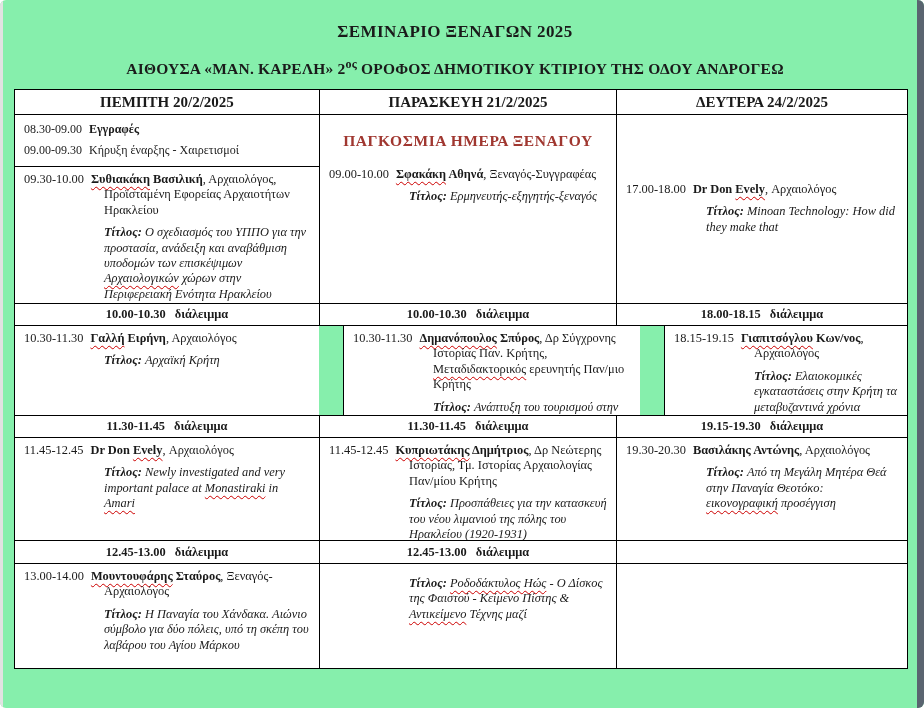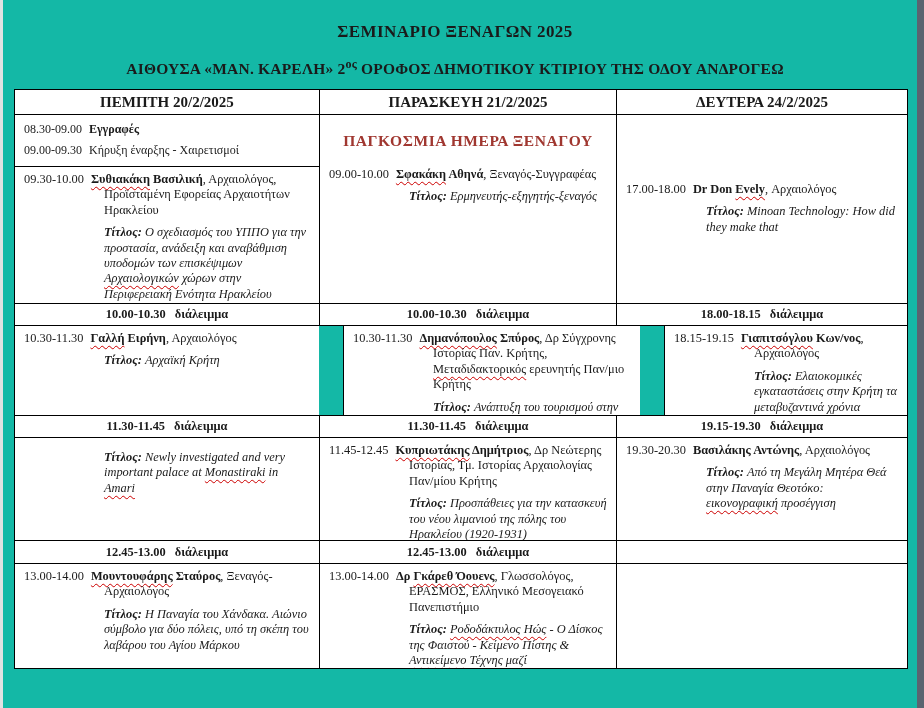--- a/index.html
+++ b/index.html
@@ -1,17 +1,17 @@
 <!DOCTYPE html>
 <html style="--header-bg: #fbe5d6; --break-bg: #e8efdc; --accent: #a03730; --wavy: #cc0000;"><head>
 <meta charset="utf-8">
 <style>
   html,body{margin:0;padding:0;background:#ffffff;}
-  .screen{position:relative;width:924px;height:708px;background:#14b8a6;overflow:hidden;
-          font-family:"Liberation Serif","DejaVu Serif",serif;color:#1a1a1a;}
+  .screen{position:relative;width:924px;height:708px;background:#86efac;overflow:hidden;
+          font-family:"Liberation Serif","DejaVu Serif",serif;color:#1a1a1a;border-radius:6px;}
   .edge-left{position:absolute;left:0;top:0;width:3px;height:100%;background:#e2e2e2;}
   .edge-right{position:absolute;right:0;top:0;width:7px;height:100%;background:#5a6470;}
   .doc-title{position:absolute;top:22px;left:0;width:910px;text-align:center;
              font-size:17px;font-weight:bold;letter-spacing:.4px;}
   .doc-subtitle{position:absolute;top:57px;left:0;width:910px;text-align:center;
                 font-size:15.5px;font-weight:bold;letter-spacing:.2px;}
   .doc-subtitle sup{font-size:12px;}
   .table{position:absolute;left:14px;top:89px;width:894px;border:1.6px solid #000;box-sizing:border-box;}
   .row{display:grid;grid-template-columns:304px 297px 1fr;box-sizing:border-box;}
   .row > .cell{box-sizing:border-box;overflow:hidden;background:#fff;}
@@ -129,20 +129,21 @@
             <span>διάλειμμα</span>
           </div>
           <div class="cell bcell">
             <span class="btime">19.15-19.30</span>
             <span>διάλειμμα</span>
           </div>
         </div>
         <div class="row block-row" style="height: 103px;">
           <div class="cell">
             <div class="session">
+              <p class="s-line"><span class="time">11.45-12.45</span><b><span>Dr Don </span><span class="wavy">Evely</span></b><span><span>, Αρχαιολόγος</span></span></p>
               <p class="t-line"><span class="tlabel">Τίτλος:</span> <span class="ttext"><span>Newly investigated and very important palace at </span><span class="wavy">Monastiraki</span><span> in </span><span class="wavy">Amari</span></span></p>
             </div>
           </div>
           <div class="cell">
             <div class="session">
               <p class="s-line"><span class="time">11.45-12.45</span><b><span class="wavy">Κυπριωτάκης</span><span> Δημήτριος</span></b><span><span>, Δρ Νεώτερης Ιστορίας, Τμ. Ιστορίας Αρχαιολογίας Παν/μίου Κρήτης</span></span></p>
               <p class="t-line"><span class="tlabel">Τίτλος:</span> <span class="ttext"><span>Προσπάθειες για την κατασκευή του νέου λιμανιού της πόλης του </span><span class="wavy">Ηρακλείου</span><span> (1920-1931)</span></span></p>
             </div>
           </div>
           <div class="cell">
@@ -165,21 +166,20 @@
         </div>
         <div class="row block-row" style="height: 105px;">
           <div class="cell">
             <div class="session">
               <p class="s-line"><span class="time">13.00-14.00</span><b><span class="wavy">Μουντουφάρης</span><span> Σταύρος</span></b><span><span>, Ξεναγός-Αρχαιολόγος</span></span></p>
               <p class="t-line"><span class="tlabel">Τίτλος:</span> <span class="ttext"><span>Η Παναγία του Χάνδακα. Αιώνιο σύμβολο για δύο πόλεις, υπό τη σκέπη του λαβάρου του Αγίου Μάρκου</span></span></p>
             </div>
           </div>
           <div class="cell">
             <div class="session">
-              <p class="s-line"><span class="time">13.00-14.00</span><b><span>Δρ </span><span class="wavy">Γκάρεθ Όουενς</span></b><span><span>, Γλωσσολόγος, ΕΡΑΣΜΟΣ, Ελληνικό Μεσογειακό Πανεπιστήμιο</span></span></p>
               <p class="t-line"><span class="tlabel">Τίτλος:</span> <span class="ttext"><span class="wavy">Ροδοδάκτυλος Ηώς</span><span> - Ο Δίσκος της Φαιστού - Κείμενο Πίστης &amp; </span><span class="wavy">Αντικείμενο</span><span> Τέχνης μαζί</span></span></p>
             </div>
           </div>
           <div class="cell"></div>
         </div>
       </div>
   </div>
 </div>
 
 </body></html>

